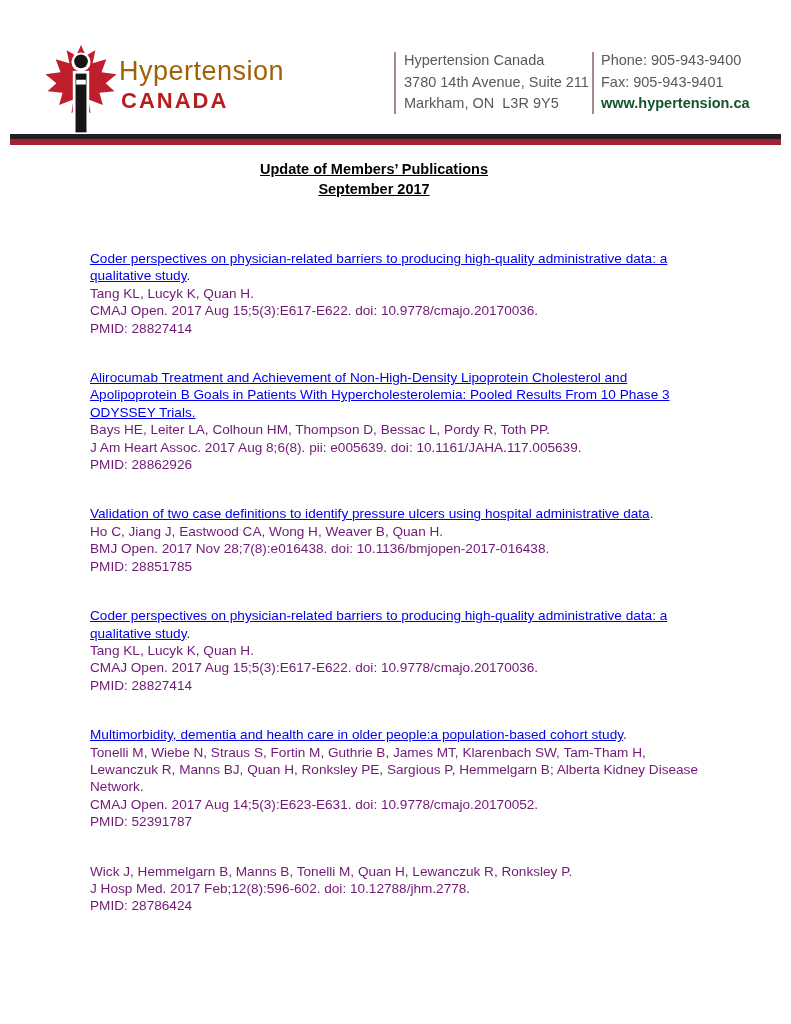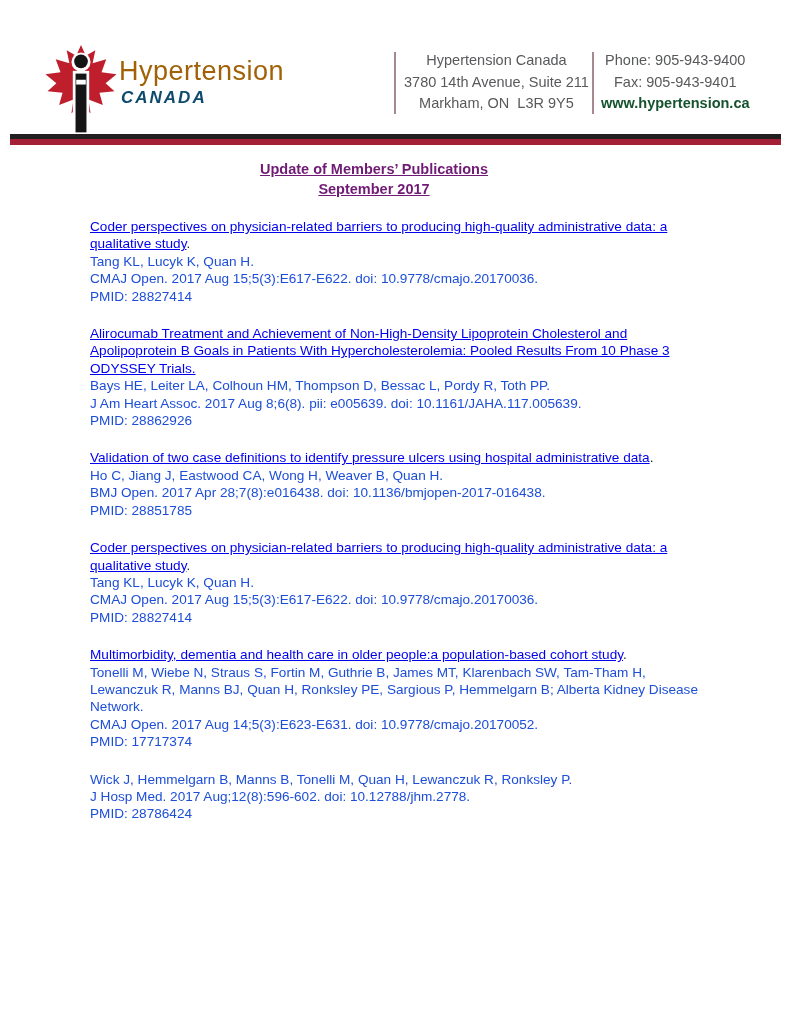--- a/index.html
+++ b/index.html
@@ -13,57 +13,57 @@
   }
 
   
   .logo-svg { position:absolute; left:40px; top:42px; }
   .brand-top {
     position:absolute; left:119px; top:56px;
     font-size:27px; font-weight:400; color:#a16207; letter-spacing:0.5px;
   }
   .brand-bottom {
     position:absolute; left:121px; top:88px;
-    font-size:17px; font-weight:700; color:#0c4a6e; letter-spacing:2px;font-style:italic;
+    font-size:22px; font-weight:700; color:#b91c1c; letter-spacing:2px;
   }
   .vdivider {
     position:absolute; top:52px; width:2px; height:62px; background:#a5898f;
   }
   .vd1 { left:394px; }
   .vd2 { left:592px; }
   .addr-block { position:absolute; left:404px; top:50px; }
   .contact-block { position:absolute; left:601px; top:50px; }
   .hline {
-    font-size:14.5px; line-height:21.5px; color:#58595b; white-space:pre;text-align:center;
+    font-size:14.5px; line-height:21.5px; color:#58595b; white-space:pre;
   }
   .website { font-weight:700; color:#14532d; }
 
   
   .rule-black { position:absolute; left:10px; top:134px; width:771px; height:5px; background:#231f20; }
   .rule-red   { position:absolute; left:10px; top:139px; width:771px; height:6px; background:#a32036; }
 
   
   .doc-title {
     position:absolute; left:0; top:160px; width:748px;
     text-align:center; font-size:14.5px; font-weight:700; line-height:19.5px;
-    color:#701a75;
+    color:#000000;
   }
   .doc-title div { text-decoration:underline; }
 
   
   .content {
     position:absolute; left:90px; top:218px; width:620px;
     font-size:13.6px; line-height:17.4px;
   }
-  .entry { margin-bottom:20px; }
+  .entry { margin-bottom:20px;margin-top:32px; }
   .plink {
     color:#0000ee; text-decoration:underline; cursor:pointer;
   }
   .psuffix { color:#1f1f1f; }
-  .pauthors, .pcitation, .ppmid { color:#1d4ed8; }
+  .pauthors, .pcitation, .ppmid { color:#701a75; }
 </style>
 </head>
 <body>
 
 <div class="page">
 
   <svg class="logo-svg" width="82" height="96" viewBox="0 0 120 140" aria-hidden="true">
     <path fill="#bf1e2d" d="M60 4 L67 20 L81 12 L77 31 L97 25 L90 44 L112 47 L96 60 L109 72 L87 74 L92 92 L71 84 L74 104 L60 93 L46 104 L49 84 L28 92 L33 74 L11 72 L24 60 L8 47 L30 44 L23 25 L43 31 L39 12 L53 20 Z"></path>
     <circle cx="60" cy="29" r="14" fill="#ffffff"></circle>
     <rect x="48" y="42" width="24" height="64" fill="#ffffff"></rect>
@@ -108,38 +108,38 @@
     <div class="entry">
       <div class="ptitle"><a class="plink">Alirocumab Treatment and Achievement of Non-High-Density Lipoprotein Cholesterol and Apolipoprotein B Goals in Patients With Hypercholesterolemia: Pooled Results From 10 Phase 3 ODYSSEY Trials.</a><span class="psuffix"></span></div>
       <div class="pauthors">Bays HE, Leiter LA, Colhoun HM, Thompson D, Bessac L, Pordy R, Toth PP.</div>
       <div class="pcitation">J Am Heart Assoc. 2017 Aug 8;6(8). pii: e005639. doi: 10.1161/JAHA.117.005639.</div>
       <div class="ppmid">PMID: 28862926</div>
     </div>
 
     <div class="entry">
       <div class="ptitle"><a class="plink">Validation of two case definitions to identify pressure ulcers using hospital administrative data</a><span class="psuffix">.</span></div>
       <div class="pauthors">Ho C, Jiang J, Eastwood CA, Wong H, Weaver B, Quan H.</div>
-      <div class="pcitation">BMJ Open. 2017 Apr 28;7(8):e016438. doi: 10.1136/bmjopen-2017-016438.</div>
+      <div class="pcitation">BMJ Open. 2017 Nov 28;7(8):e016438. doi: 10.1136/bmjopen-2017-016438.</div>
       <div class="ppmid">PMID: 28851785</div>
     </div>
 
     <div class="entry">
       <div class="ptitle"><a class="plink">Coder perspectives on physician-related barriers to producing high-quality administrative data: a qualitative study</a><span class="psuffix">.</span></div>
       <div class="pauthors">Tang KL, Lucyk K, Quan H.</div>
       <div class="pcitation">CMAJ Open. 2017 Aug 15;5(3):E617-E622. doi: 10.9778/cmajo.20170036.</div>
       <div class="ppmid">PMID: 28827414</div>
     </div>
 
     <div class="entry">
       <div class="ptitle"><a class="plink">Multimorbidity, dementia and health care in older people:a population-based cohort study</a><span class="psuffix">.</span></div>
       <div class="pauthors">Tonelli M, Wiebe N, Straus S, Fortin M, Guthrie B, James MT, Klarenbach SW, Tam-Tham H, Lewanczuk R, Manns BJ, Quan H, Ronksley PE, Sargious P, Hemmelgarn B; Alberta Kidney Disease Network.</div>
       <div class="pcitation">CMAJ Open. 2017 Aug 14;5(3):E623-E631. doi: 10.9778/cmajo.20170052.</div>
-      <div class="ppmid">PMID: 17717374</div>
+      <div class="ppmid">PMID: 52391787</div>
     </div>
 
     <div class="entry">
       <div class="pauthors">Wick J, Hemmelgarn B, Manns B, Tonelli M, Quan H, Lewanczuk R, Ronksley P.</div>
-      <div class="pcitation">J Hosp Med. 2017 Aug;12(8):596-602. doi: 10.12788/jhm.2778.</div>
+      <div class="pcitation">J Hosp Med. 2017 Feb;12(8):596-602. doi: 10.12788/jhm.2778.</div>
       <div class="ppmid">PMID: 28786424</div>
     </div>
 
   </div>
 </div>
 
 </body></html>

